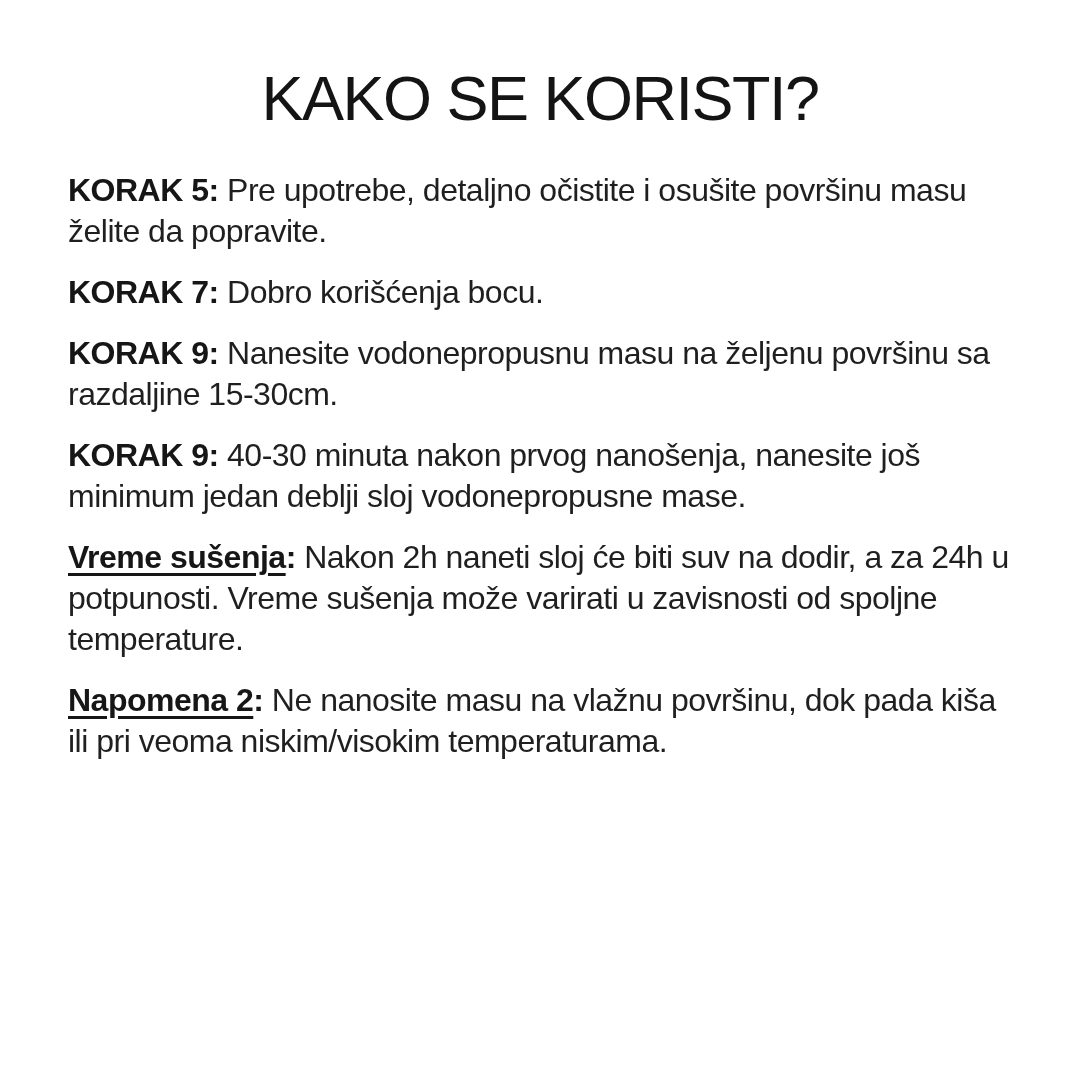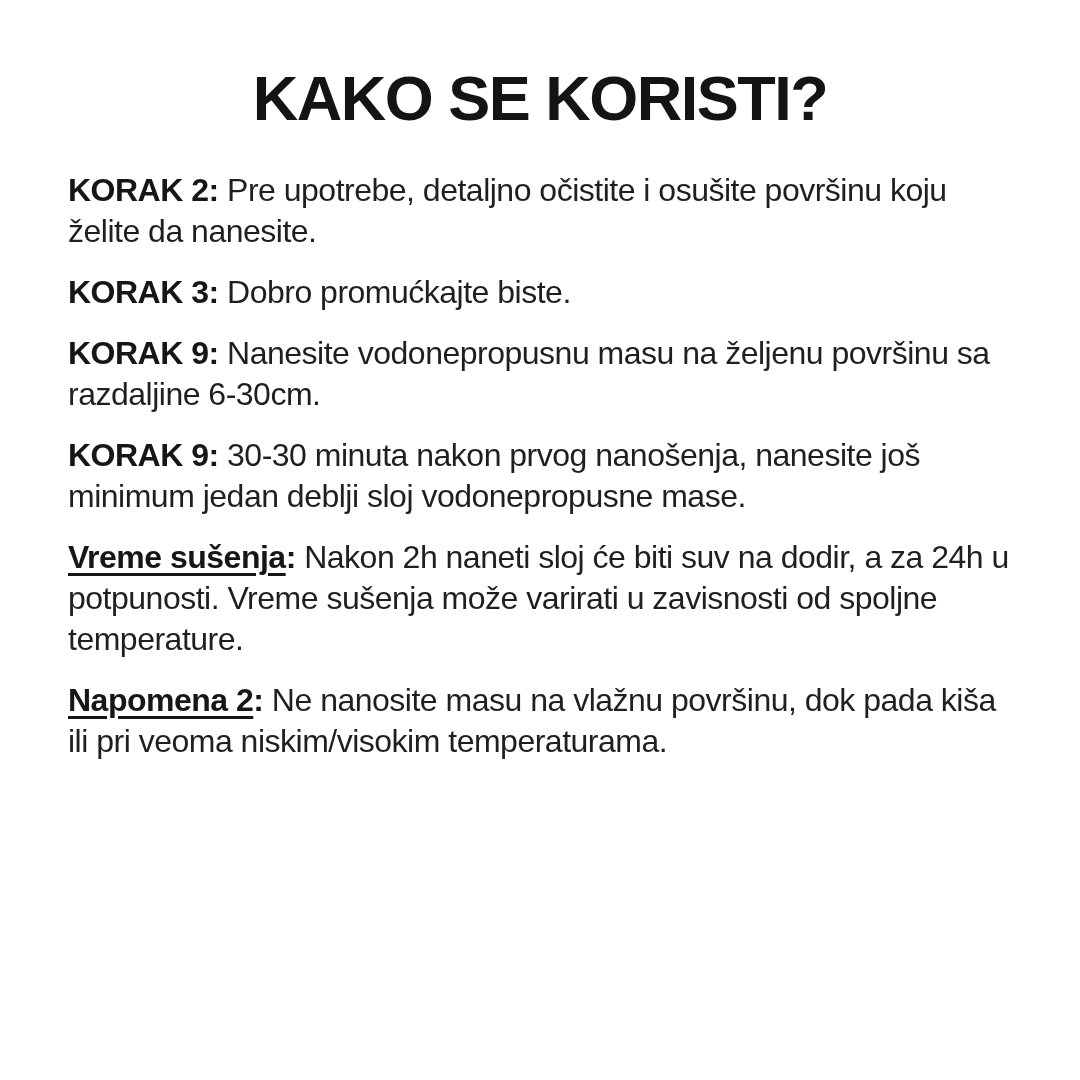--- a/index.html
+++ b/index.html
@@ -15,21 +15,21 @@
   }
   .page {
     padding: 62px 68px 0 68px;
     box-sizing: border-box;
   }
   .title {
     margin: 0 0 36px 0;
     text-align: center;
     font-size: 63px;
     line-height: 1.15;
-    font-weight: 700;
+    font-weight: 400;
     letter-spacing: -1.5px;
     color: #141414;
   }
   .para {
     margin: 0 0 20px 0;
     font-size: 32px;
     line-height: 41px;
     letter-spacing: -0.5px;
     color: #1f1f1f;
   }
@@ -42,20 +42,20 @@
     text-decoration-thickness: 3px;
     text-underline-offset: 5px;
   }
 </style>
 </head>
 <body>
 
 <main class="page">
   <h1 class="title">KAKO SE KORISTI?</h1>
   <section id="paragraphs">
-      <p class="para"><b><span>KORAK 2</span><span>:</span></b> <span>Pre upotrebe, detaljno očistite i osušite površinu koju želite da nanesite.</span></p>
-      <p class="para"><b><span>KORAK 3</span><span>:</span></b> <span>Dobro promućkajte biste.</span></p>
-      <p class="para"><b><span>KORAK 9</span><span>:</span></b> <span>Nanesite vodonepropusnu masu na željenu površinu sa razdaljine 6-30cm.</span></p>
-      <p class="para"><b><span>KORAK 9</span><span>:</span></b> <span>30-30 minuta nakon prvog nanošenja, nanesite još minimum jedan deblji sloj vodonepropusne mase.</span></p>
+      <p class="para"><b><span>KORAK 5</span><span>:</span></b> <span>Pre upotrebe, detaljno očistite i osušite površinu masu želite da popravite.</span></p>
+      <p class="para"><b><span>KORAK 7</span><span>:</span></b> <span>Dobro korišćenja bocu.</span></p>
+      <p class="para"><b><span>KORAK 9</span><span>:</span></b> <span>Nanesite vodonepropusnu masu na željenu površinu sa razdaljine 15-30cm.</span></p>
+      <p class="para"><b><span>KORAK 9</span><span>:</span></b> <span>40-30 minuta nakon prvog nanošenja, nanesite još minimum jedan deblji sloj vodonepropusne mase.</span></p>
       <p class="para"><b><span class="u">Vreme sušenja</span><span>:</span></b> <span>Nakon 2h naneti sloj će biti suv na dodir, a za 24h u potpunosti. Vreme sušenja može varirati u zavisnosti od spoljne temperature.</span></p>
       <p class="para"><b><span class="u">Napomena 2</span><span>:</span></b> <span>Ne nanosite masu na vlažnu površinu, dok pada kiša ili pri veoma niskim/visokim temperaturama.</span></p>
     </section>
 </main>
 
 </body></html>

